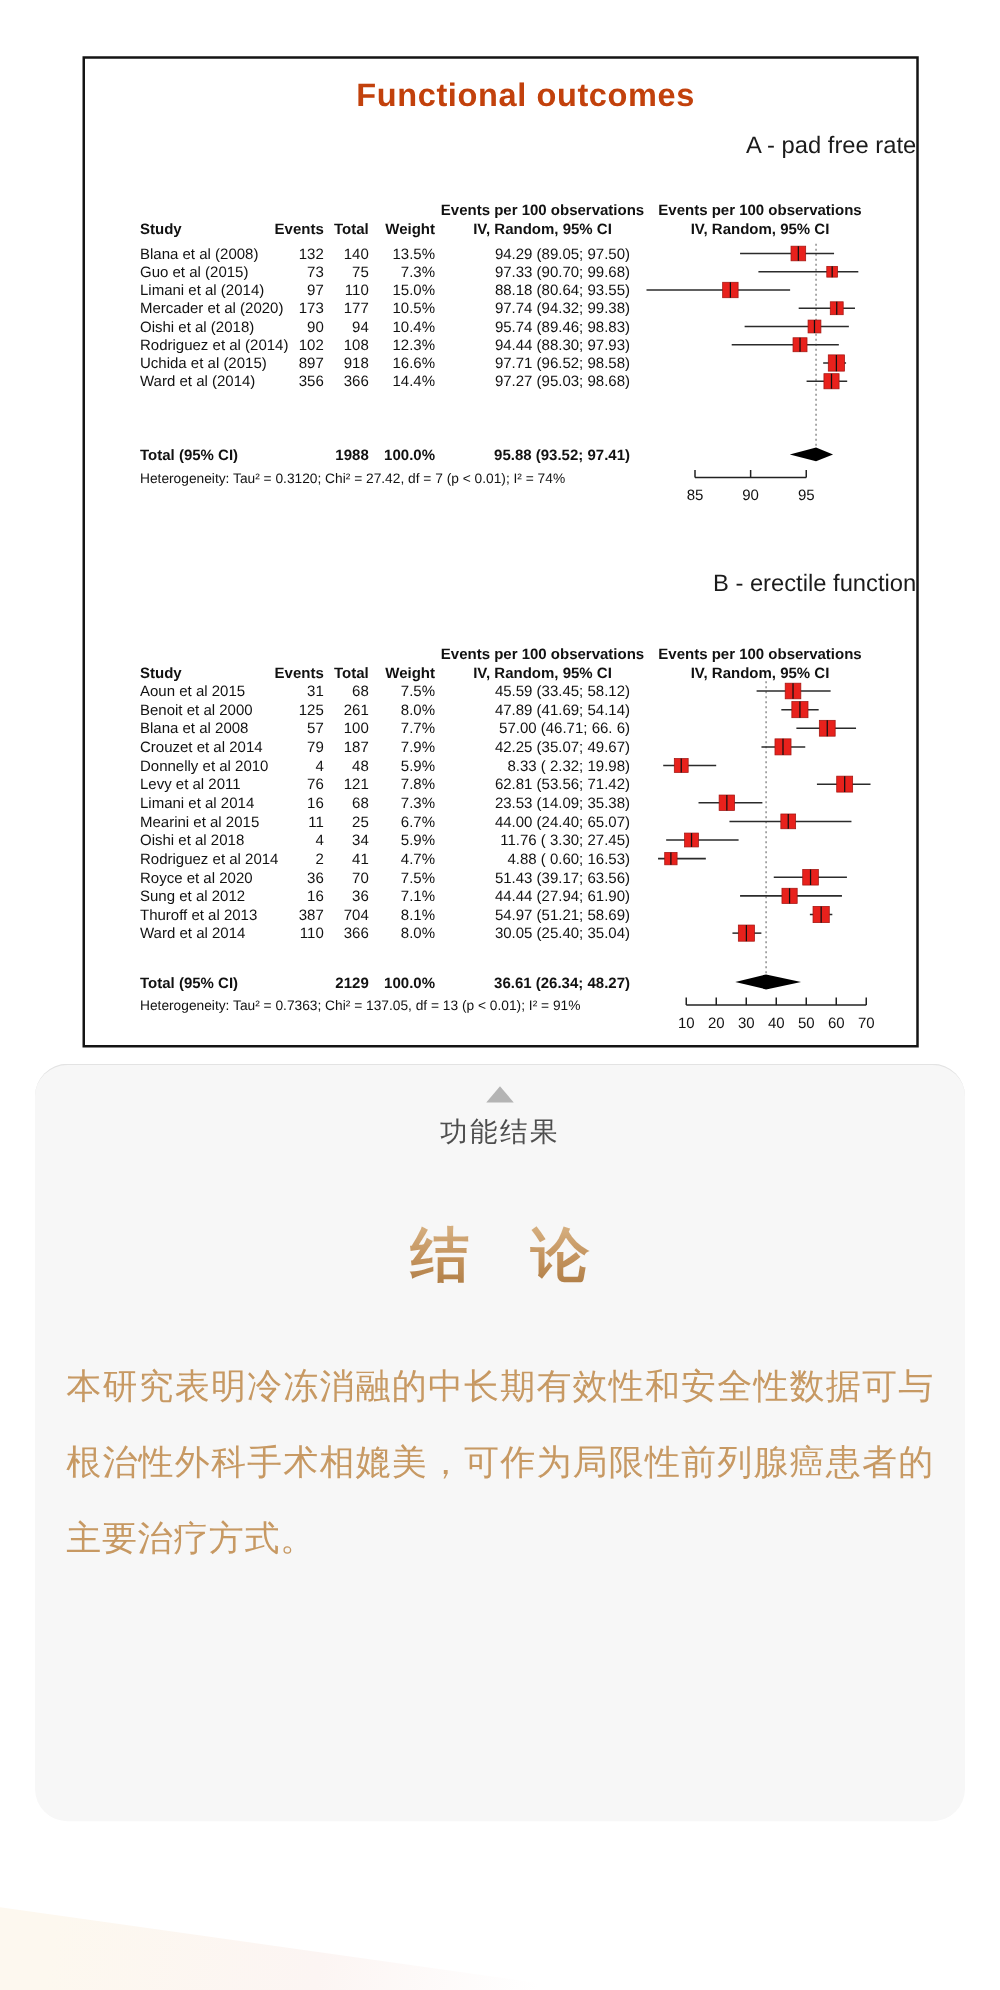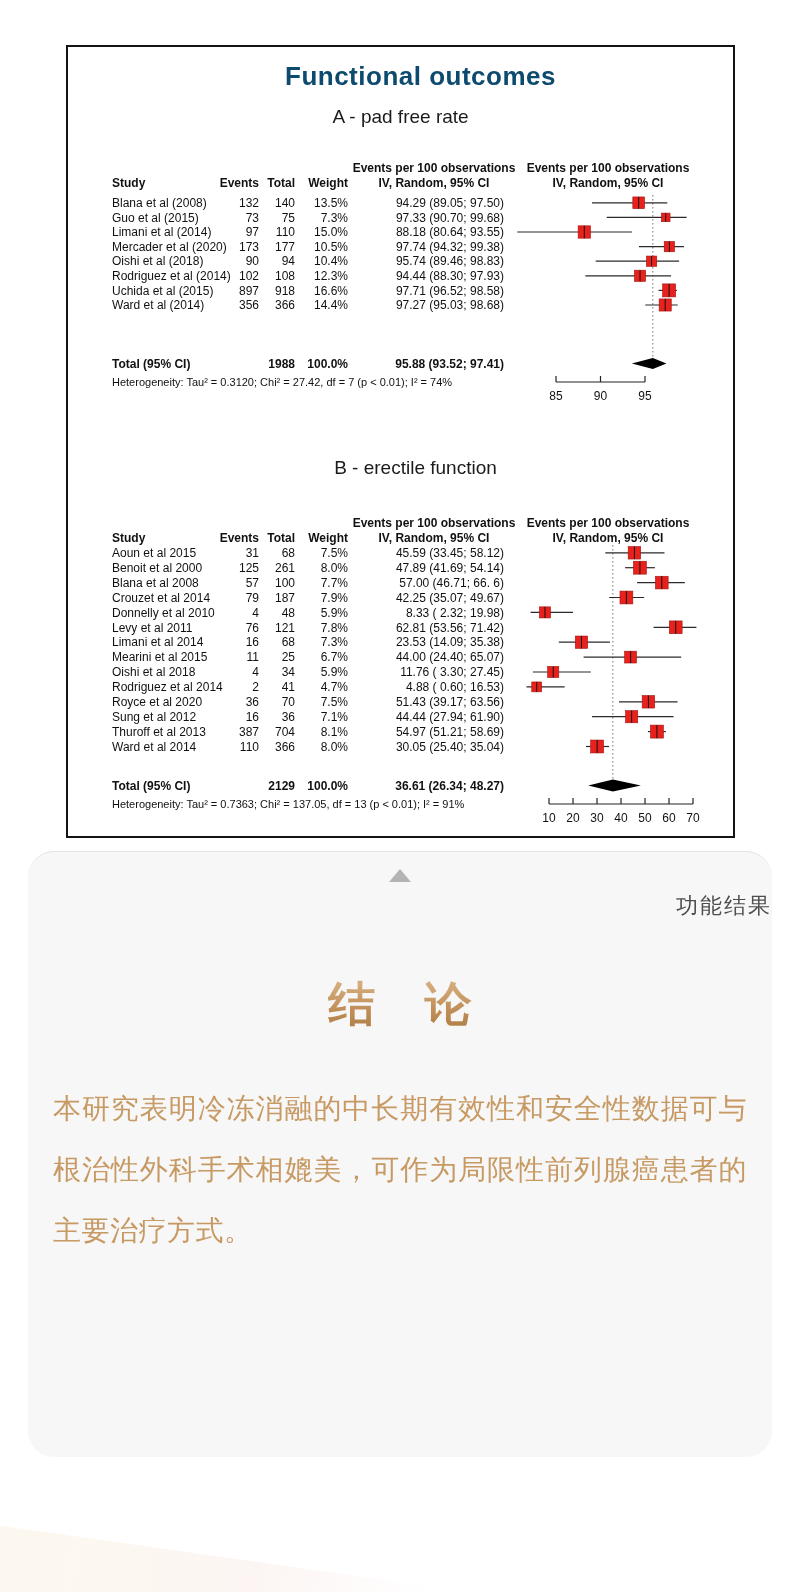--- a/index.html
+++ b/index.html
@@ -7,39 +7,39 @@
     width:800px;height:1592px;position:relative;overflow:hidden;
     background:#ffffff;
     font-family:"Liberation Sans","DejaVu Sans",sans-serif;
   }
   .figure-box{
     box-sizing:border-box;width:669px;height:793px;
     margin:45px 0 0 66px;border:2px solid #141414;background:#fff;
   }
   .fig-title{
     margin-top:14px;text-align:center;font-size:26px;font-weight:600;
-    color:#0c4a6e;letter-spacing:.5px;line-height:30px;margin-left:40px;
+    color:#c2410c;letter-spacing:.5px;line-height:30px;margin-left:40px;
   }
   .panel-label{
-    margin-top:14px;text-align:center;font-size:19px;font-weight:500;
+    margin-top:14px;text-align:right;font-size:19px;font-weight:500;
     color:#1b1b1b;line-height:24px;
   }
   .panel-label.lb{margin-top:41px;padding-left:30px;}
   #panelA{display:block;margin:30px auto 0;}
   #panelB{display:block;margin:32px auto 0;}
   .caption-card{
     box-sizing:border-box;width:744px;height:606px;margin:13px auto 0;
     background:#f7f7f7;border-top:1px solid #e3e3e3;border-radius:26px;
   }
   .tri{
     width:0;height:0;margin:17px auto 0;
     border-left:11px solid transparent;border-right:11px solid transparent;
     border-bottom:13px solid #b4b4b4;cursor:pointer;
   }
-  .cap{margin-top:9px;text-align:right;font-size:22px;color:#4e4e4e;letter-spacing:2px;}
+  .cap{margin-top:9px;text-align:center;font-size:22px;color:#4e4e4e;letter-spacing:2px;}
   .concl-head{
     margin-top:52px;text-align:center;font-size:47px;font-weight:bold;
     font-family:"Liberation Serif","DejaVu Serif",serif;
     letter-spacing:.4em;text-indent:.4em;
     background:linear-gradient(180deg,#dcb98c 0%,#c2915b 55%,#aa7840 100%);
     -webkit-background-clip:text;background-clip:text;color:transparent;
   }
   .concl-text{
     margin:42px auto 0;width:694px;font-size:28px;line-height:61px;
     color:#c79963;text-align:justify;letter-spacing:.5px;

